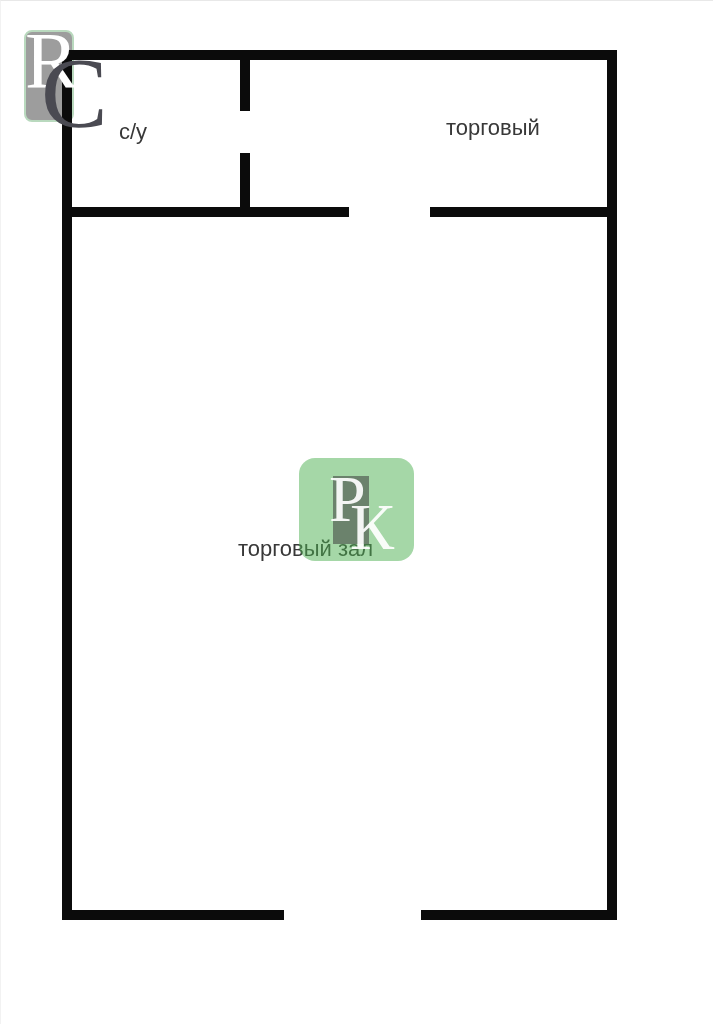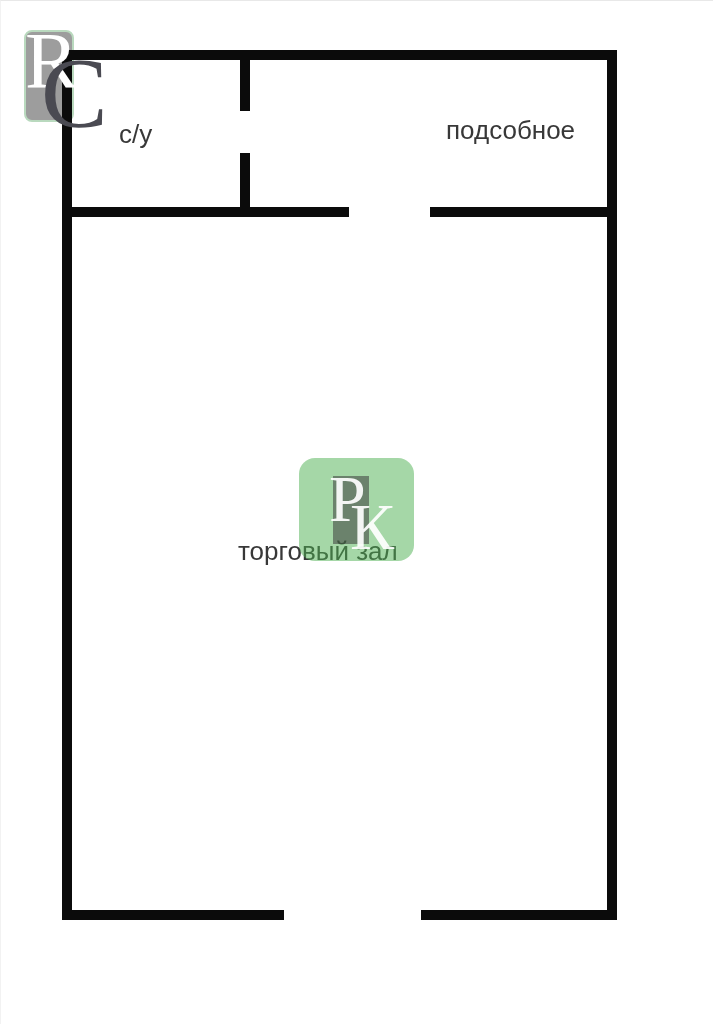--- a/index.html
+++ b/index.html
@@ -19,21 +19,21 @@
   .wall {
     position: absolute;
     background: var(--wall, #0b0b0b);
     z-index: 3;
   }
 
   
   .room-label {
     position: absolute;
     color: var(--label_text, #383838);
-    font-size: 26px;
+    font-size: 22px;
     line-height: 1.2;
     white-space: nowrap;
     z-index: 2;
     text-align: right;
   }
   .street-label {
     position: absolute;
     left: 166px;
     top: 964px;
     color: var(--label_text, #383838);
@@ -112,21 +112,21 @@
   <div class="wall" style="left:61px;  top:909px; width:222px; height:10px;"></div>
   <div class="wall" style="left:420px; top:909px; width:196px; height:10px;"></div>
 
   <div class="wall" style="left:61px;  top:206px; width:287px; height:10px;"></div>
   <div class="wall" style="left:429px; top:206px; width:187px; height:10px;"></div>
 
   <div class="wall" style="left:239px; top:49px;  width:10px; height:61px;"></div>
   <div class="wall" style="left:239px; top:152px; width:10px; height:64px;"></div>
 
   <div class="room-label" style="left:118px; top:118px;">с/у</div>
-  <div class="room-label" style="left:445px; top:114px;">подсобное</div>
+  <div class="room-label" style="left:445px; top:114px;">торговый</div>
   <div class="room-label" style="left:237px; top:535px;">торговый зал</div>
 
 
   <div class="corner-logo-rect"></div>
   <div class="corner-logo-letter corner-letter-r">R</div>
   <div class="corner-logo-letter corner-letter-c">C</div>
 
   <div class="watermark">
     <div class="watermark-green"></div>
     <div class="watermark-gray-rect"></div>

